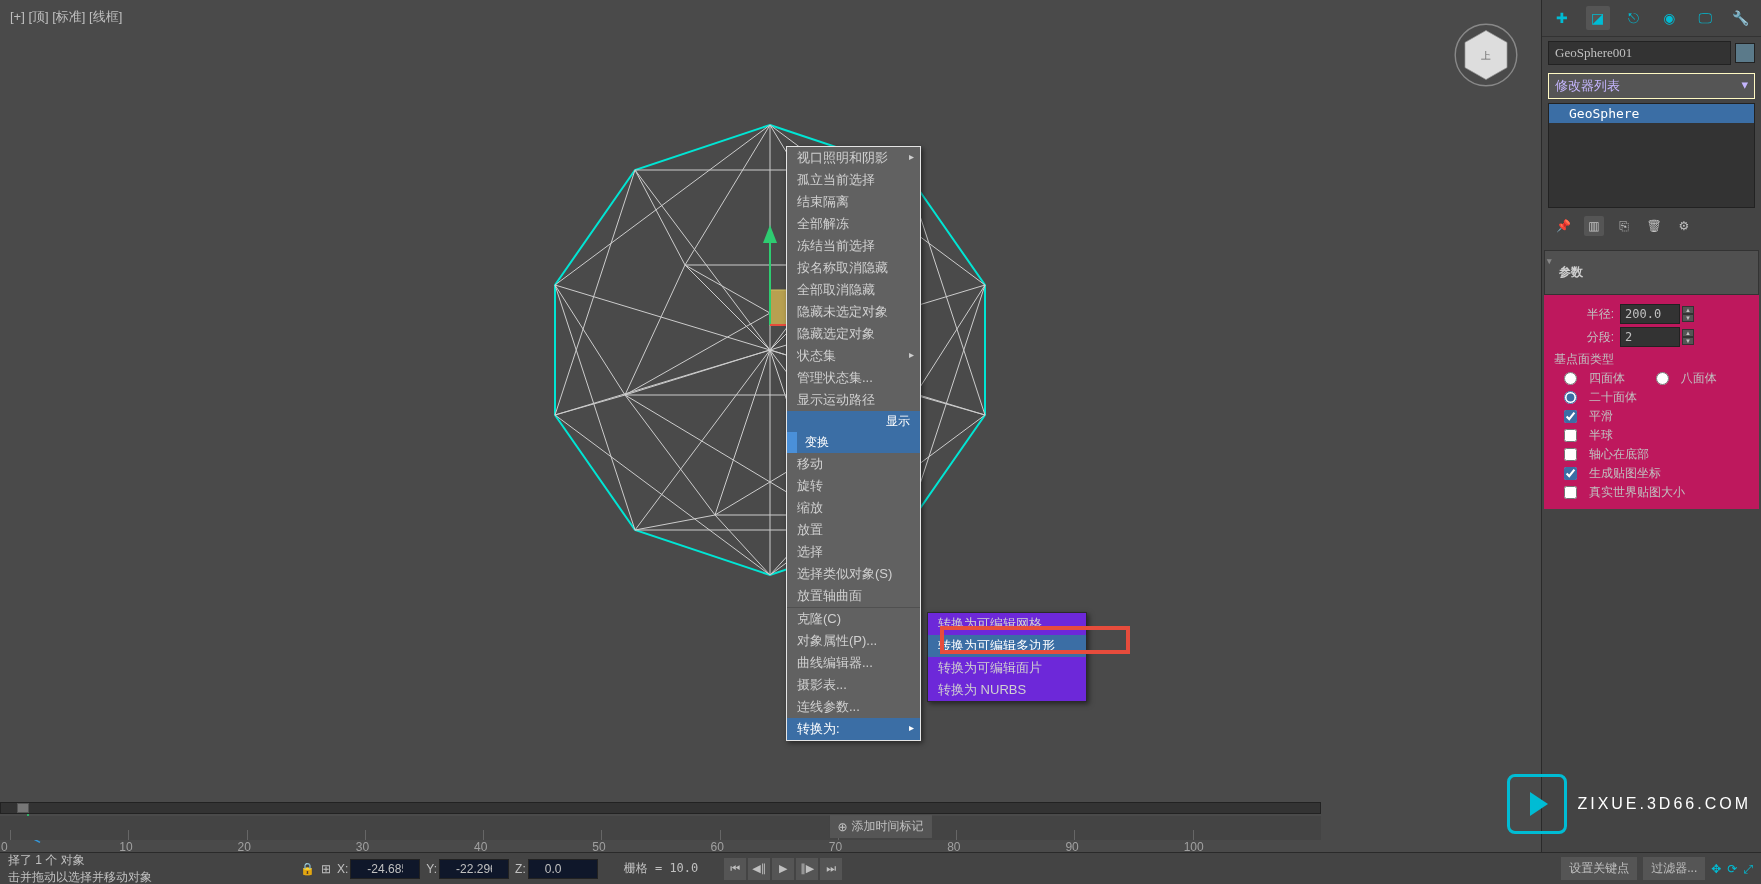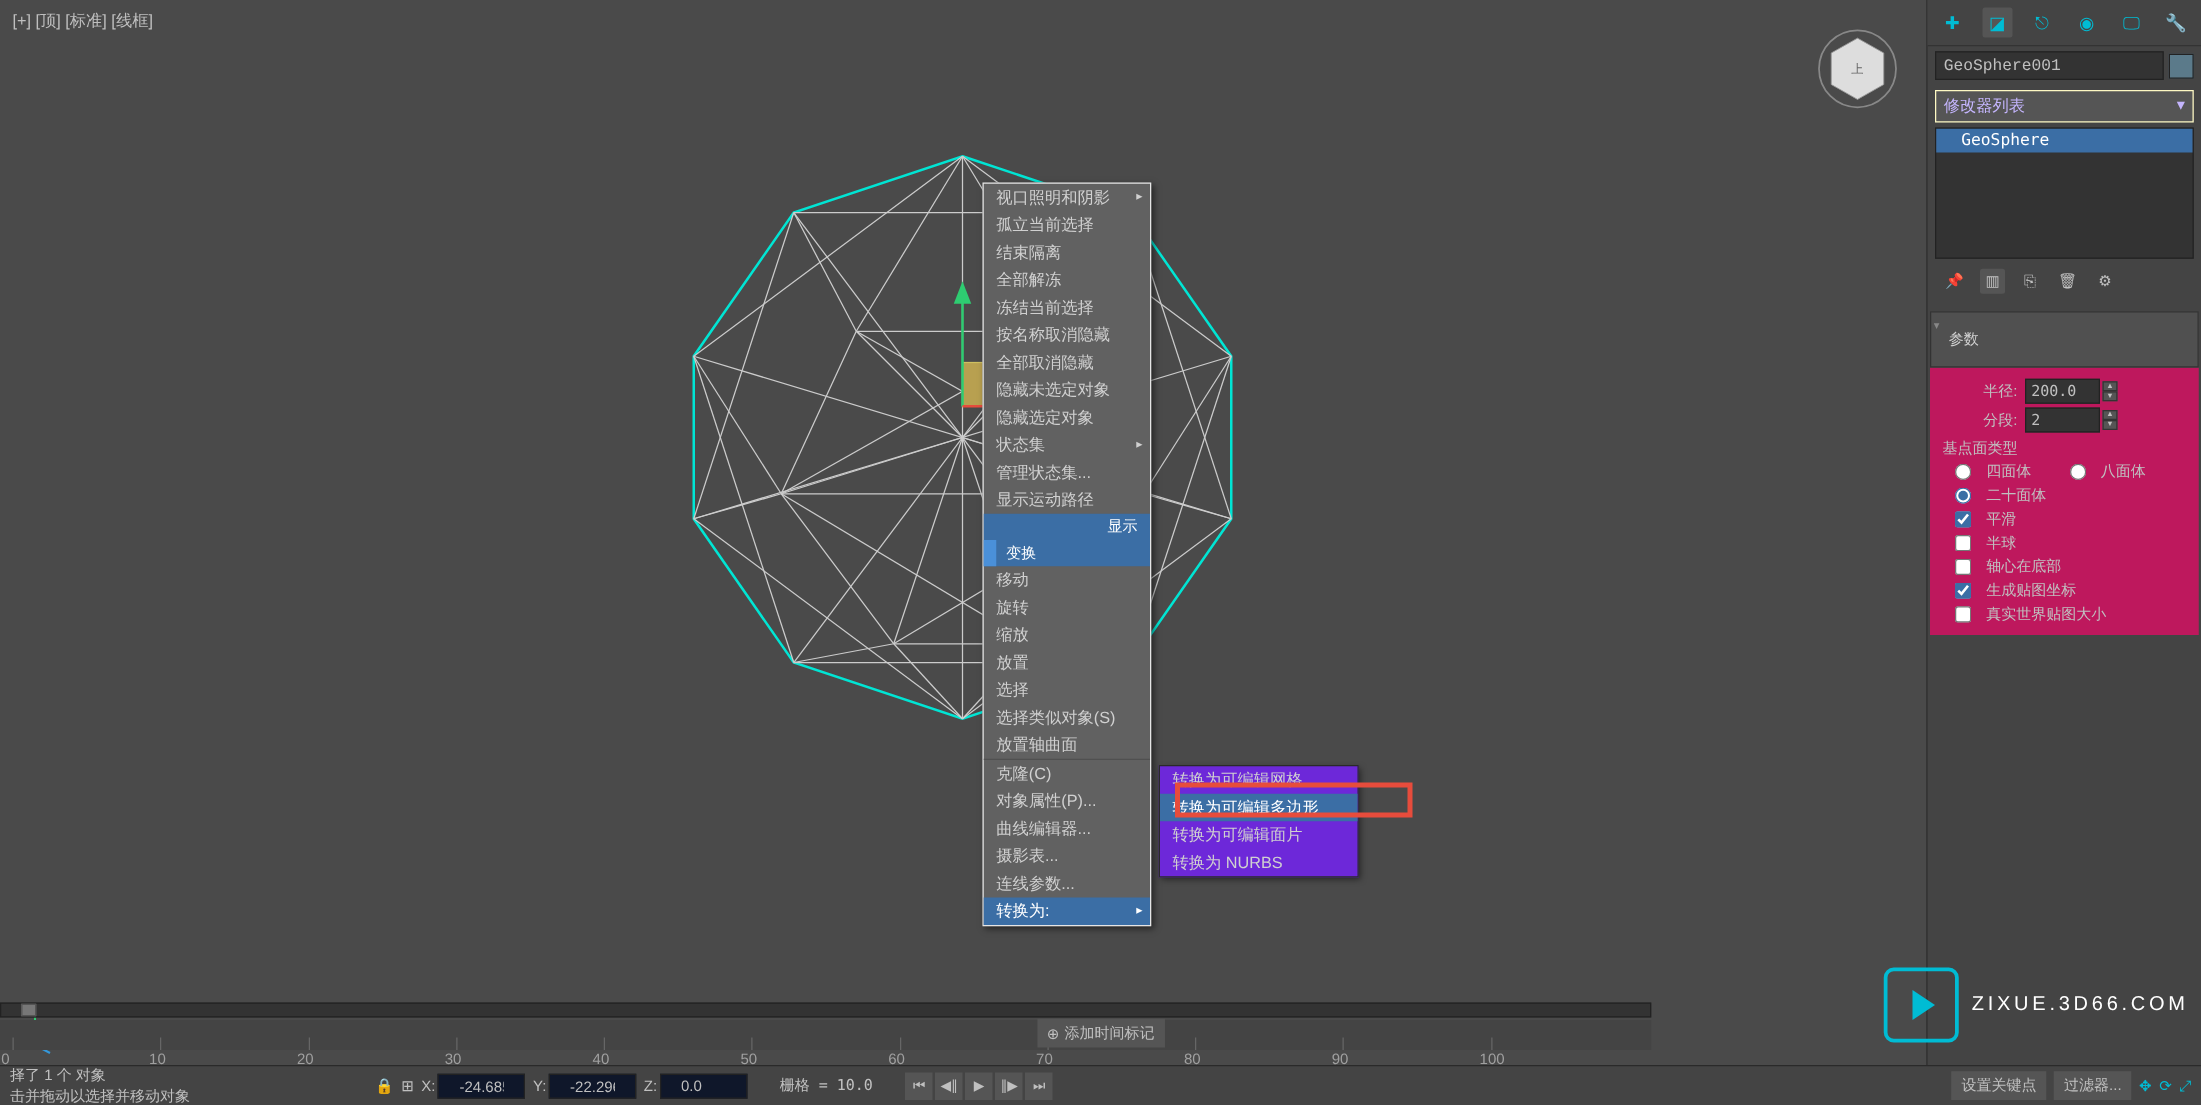--- a/index.html
+++ b/index.html
@@ -31,35 +31,35 @@
   .submenu .menu-item { padding: 2px 10px; cursor: pointer; white-space: nowrap; }
   .submenu .menu-item.highlighted { background: #3b6ea5; color: #fff; }
   .red-box { position: absolute; border: 4px solid #e74c3c; pointer-events: none; }
   
   .right-panel { width: 220px; background: #444; border-left: 1px solid #2a2a2a; display: flex; flex-direction: column; }
   .right-toolbar { display: flex; padding: 6px 4px; gap: 4px; background: #444; border-bottom: 1px solid #333; justify-content: space-around; }
   .right-toolbar .ticon { width: 24px; height: 24px; display: flex; align-items: center; justify-content: center; color: #00bcd4; font-size: 14px; cursor: pointer; }
   .right-toolbar .ticon.active { background: #555; border-radius: 2px; }
   
   .obj-name-row { display: flex; padding: 4px 6px; gap: 4px; align-items: center; }
-  .obj-name-row input { flex: 1; background: #333; border: 1px solid #222; color: #c0c0c0; padding: 3px 6px; font-family: Liberation Mono, monospace; font-size: 13px; }
+  .obj-name-row input { flex: 1; background: #333; border: 1px solid #222; color: #c0c0c0; padding: 3px 6px; font-family: Liberation Serif, serif; font-size: 13px; }
   .color-swatch { width: 20px; height: 20px; background: #5b7a8a; border: 1px solid #222; }
   
   .mod-section { padding: 4px 6px; }
   .mod-dropdown { width: 100%; background: #555; border: 1px solid #fef9c3; color: #c4b5fd; padding: 3px 6px; font-size: 13px; position: relative; }
   .mod-dropdown::after { content: "▾"; position: absolute; right: 6px; }
   .mod-stack { background: #333; border: 1px solid #222; height: 105px; margin-top: 4px; }
   .mod-stack .stack-item { background: #3b6ea5; color: #fff; padding: 2px 20px; font-size: 13px; font-family: monospace; }
   
   .mod-icons { display: flex; gap: 10px; padding: 8px 6px; align-items: center; }
   .mod-icons span { width: 20px; height: 20px; display: flex; align-items: center; justify-content: center; cursor: pointer; }
   .mod-icons .sel { background: #555; border-radius: 2px; }
   
   .rollout { margin: 2px 2px; }
-  .rollout-header { background: #505050; border: 1px solid #333; padding: 13px 8px; font-size: 12px; color: #d0d0d0; position: relative; }
+  .rollout-header { background: #505050; border: 1px solid #333; padding: 13px 8px; font-size: 12px; color: #d0d0d0; position: relative; font-weight: bold; }
   .rollout-header::before { content: "▾"; position: absolute; left: 2px; font-size: 9px; top: 5px; color: #888; }
   .rollout-header { padding-left: 14px; }
   .rollout-body { background: #be185d; padding: 6px 10px; font-size: 12px; }
   .param-row { display: flex; align-items: center; gap: 6px; margin: 3px 0; }
   .param-row label { width: 60px; text-align: right; }
   .spinner { display: flex; align-items: center; }
   .spinner input { width: 60px; background: #333; border: 1px solid #222; color: #c0c0c0; padding: 2px 4px; font-family: monospace; font-size: 12px; }
   .spinner .spin-btns { display: flex; flex-direction: column; margin-left: 2px; }
   .spinner .spin-btns span { width: 12px; height: 8px; background: #555; font-size: 6px; display: flex; align-items: center; justify-content: center; border: 1px solid #333; cursor: pointer; }
   .group-label { margin: 4px 0 2px 0; }

